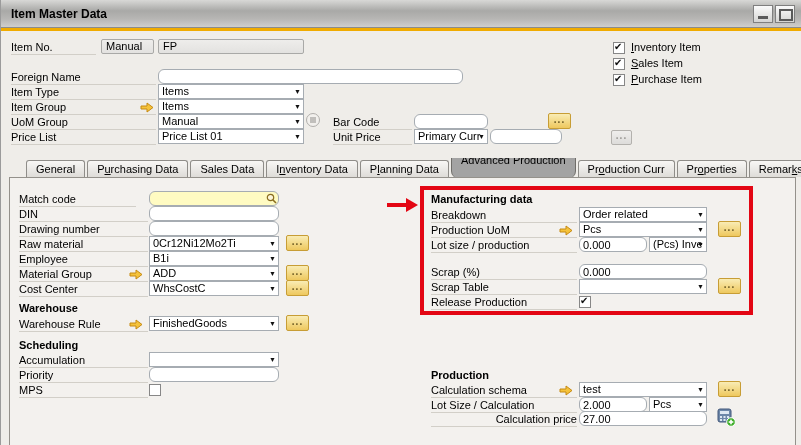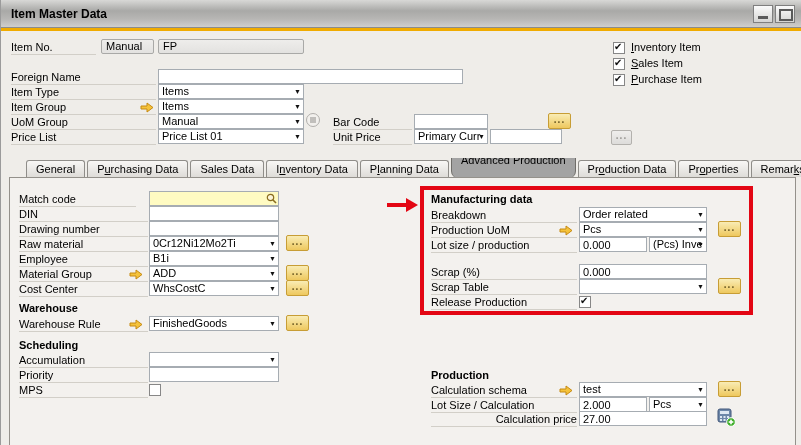--- a/index.html
+++ b/index.html
@@ -14,21 +14,21 @@
   .wbtn{position:absolute;top:5px;width:20px;height:18px;background:linear-gradient(#fbfbfb,#d4d4d2);
     border:1px solid #7f7f7f;box-sizing:border-box;}
   .minglyph{position:absolute;left:4px;bottom:3px;width:10px;height:3px;background:#5a5a5a;}
   .maxglyph{position:absolute;left:3px;top:3px;width:10px;height:8px;border:2px solid #5a5a5a;}
   .lbl{position:absolute;height:13px;line-height:13px;border-bottom:1px solid #d2cfc8;
     white-space:nowrap;overflow:hidden;}
   .nolabelline{border-bottom:none;}
   .hdr{position:absolute;font-weight:bold;height:13px;line-height:13px;}
   .inp{position:absolute;height:15px;border:1px solid #A6ACB2;background:#fff;
     font:11px "Liberation Sans",sans-serif;padding:0 3px;box-sizing:border-box;color:#000;}
-  input.inp{outline:none;}
+  input.inp{outline:none;border-radius:6px;}
   .grayfld{position:absolute;height:15px;line-height:13px;border:1px solid #a9a9a7;
     background:linear-gradient(#eeedeb,#e3e2e0);padding:0 4px;box-sizing:border-box;border-radius:2px;
     white-space:nowrap;overflow:hidden;}
   .yellowfld{background:#FFFBC2;}
   .combo{position:absolute;height:15px;border:1px solid #A6ACB2;background:#fff;
     box-sizing:border-box;padding:0 12px 0 3px;overflow:hidden;white-space:nowrap;line-height:13px;}
   .carr{position:absolute;right:2px;top:3px;font-size:7px;line-height:7px;color:#111;}
   .bgold{position:absolute;width:23px;height:16px;background:linear-gradient(#f9ecb4,#eec85e);
     border:1px solid #c79d35;border-radius:2px;box-sizing:border-box;text-align:center;
     line-height:11px;color:#6b5a23;font-weight:bold;letter-spacing:1px;font-size:10px;}
@@ -112,21 +112,21 @@
   <div class="bgray" style="left:610px;top:130px;">...</div>
 
   <div class="panel"></div>
   <div class="tabstrip">
     <div class="tab"><span>General</span><span class="u"></span><span></span></div>
     <div class="tab"><span>P</span><span class="u">u</span><span>rchasing Data</span></div>
     <div class="tab"><span>Sales Data</span><span class="u"></span><span></span></div>
     <div class="tab"><span>I</span><span class="u">n</span><span>ventory Data</span></div>
     <div class="tab"><span>P</span><span class="u">l</span><span>anning Data</span></div>
     <div class="tab active"><span>Advanced Production</span><span class="u"></span><span></span></div>
-    <div class="tab"><span>Pr</span><span class="u">o</span><span>duction Data</span></div>
+    <div class="tab"><span>Pr</span><span class="u">o</span><span>duction Curr</span></div>
     <div class="tab"><span>Pr</span><span class="u">o</span><span>perties</span></div>
     <div class="tab"><span>Remar</span><span class="u">k</span><span>s</span></div>
 
   </div>
 
   <div class="lbl" style="left:18px;top:193px;width:117px;">Match code</div>
   <input class="inp yellowfld" style="left: 148px; top: 191px; width: 130px;">
   <svg class="icon" style="left:265px;top:193px;z-index:2;" width="11" height="11" viewBox="0 0 11 11">
       <circle cx="4.5" cy="4.5" r="3.2" fill="#fdf6d8" stroke="#8a6d1f" stroke-width="1.2"></circle>
       <line x1="7" y1="7" x2="10" y2="10" stroke="#8a6d1f" stroke-width="1.6"></line>

